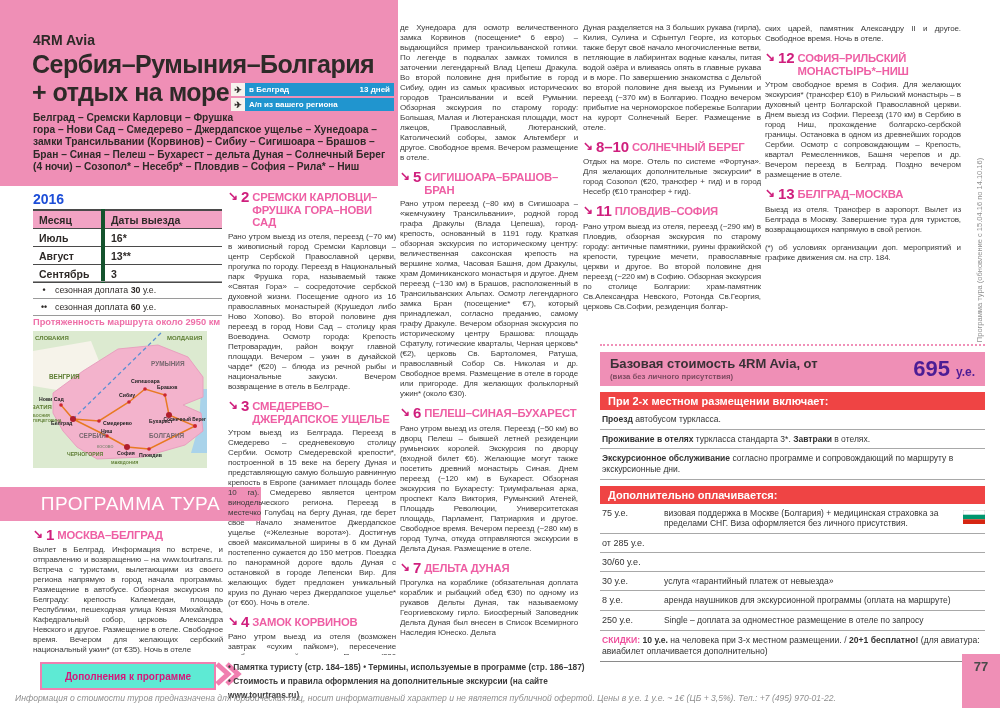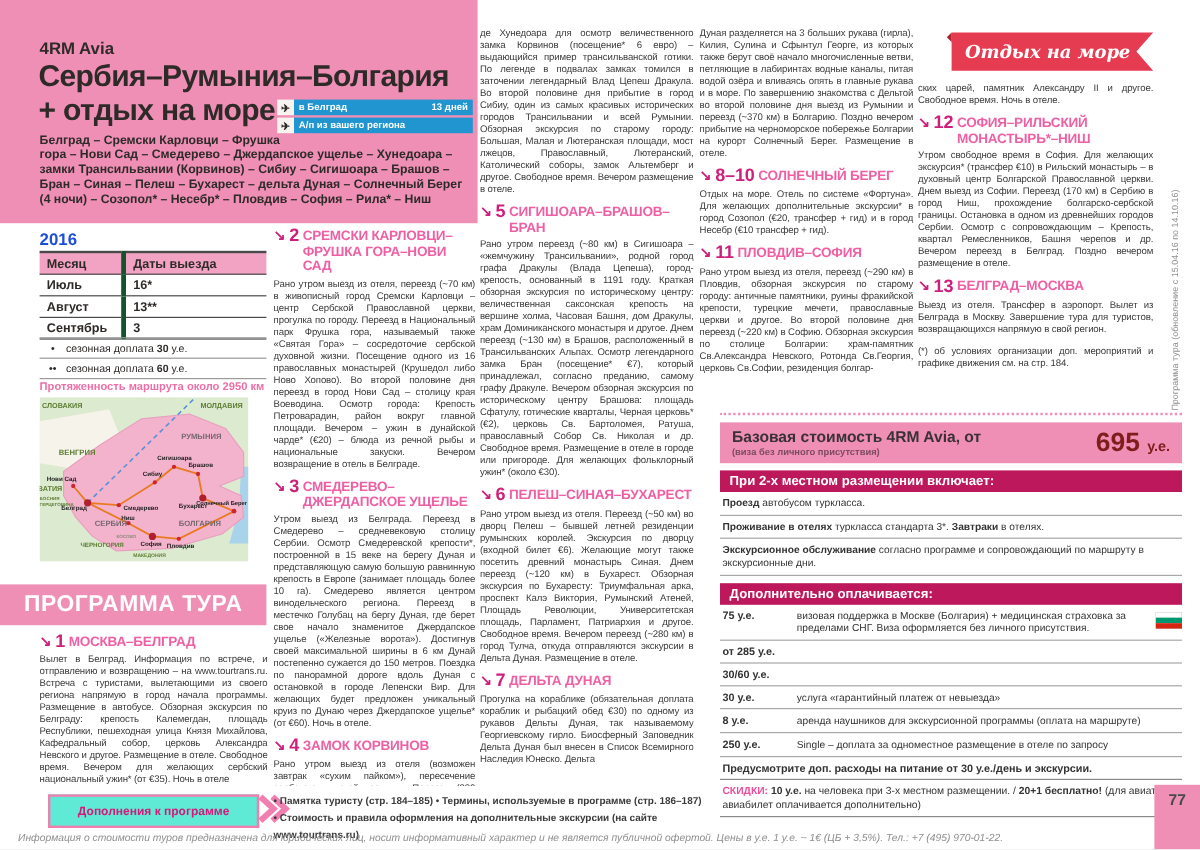--- a/index.html
+++ b/index.html
@@ -25,22 +25,22 @@
   .tbl th,.tbl td{border-bottom:1px solid #4a4a4a;padding:2px 6px;text-align:left;font-weight:bold;height:13px;}
   .tbl th{background:#f2a3c4;border-top:2px solid #4a4a4a;}
   .tbl .c1{width:56px;border-right:4px solid #14532d;}
   .notes{position:absolute;left:33px;top:281px;width:189px;font-size:8.8px;color:#2e2a28;}
   .note{display:flex;border-top:1px solid #9a9a9a;padding:3px 0;}
   .note:last-child{border-bottom:1px solid #9a9a9a;}
   .note-mark{width:22px;text-align:center;font-weight:bold;}
   .lennote{position:absolute;left:33px;top:317px;font-size:9.3px;font-weight:bold;color:#ee6fa8;}
   .mapbox{position:absolute;left:33px;top:331px;width:174px;height:137px;}
   
-  .progband{position:absolute;left:0;top:487px;width:222px;height:34px;background:#ef8fb6;
-            color:#fff;font-size:19px;font-weight:bold;display:flex;align-items:center;
+  .progband{position:absolute;left:0;top:487px;width:261px;height:34px;background:#ef8fb6;
+            color:#fff;font-size:19px;font-weight:normal;display:flex;align-items:center;
             justify-content:center;letter-spacing:0.5px;}
   .txtcol{position:absolute;font-size:8px;line-height:1.25;color:#3b3b3b;text-align:justify;
           letter-spacing:-0.1px;overflow:hidden;}
   .colA{left:33px;top:527px;width:190px;height:130px;}
   .col2{left:228px;top:189px;width:168px;height:466px;}
   .col3{left:400px;top:23px;width:178px;height:632px;}
   .col4{left:583px;top:23px;width:178px;height:322px;}
   .col5{left:765px;top:24px;width:196px;height:322px;}
   .day-head{display:flex;align-items:flex-start;gap:3px;margin:7px 0 3px;text-align:left;}
   .day-head.first{margin-top:1px;}
@@ -57,28 +57,28 @@
           border:2px solid #f07fb0;color:#d6177b;font-weight:bold;font-size:10px;
           display:flex;align-items:center;justify-content:center;cursor:pointer;}
   .addarrow{position:absolute;left:214px;top:660px;}
   
   .price{position:absolute;left:600px;top:344px;width:385px;}
   .dots{border-top:2px dotted #f090b8;margin-bottom:6px;}
   .baseband{height:34px;background:#ef8fb6;display:flex;justify-content:space-between;
             align-items:center;padding:0 10px;}
   .base-label{font-size:13px;font-weight:bold;color:#3a3136;line-height:1.15;}
   .base-sub{font-size:7.8px;font-weight:bold;color:#7c4a60;}
-  .base-price{font-size:22px;font-weight:bold;color:#7f1d1d;white-space:nowrap;}
+  .base-price{font-size:22px;font-weight:bold;color:#4c1d95;white-space:nowrap;}
   .base-cur{font-size:12px;}
-  .secband{height:18px;background:#be185d;color:#fff;font-weight:bold;font-size:11px;
+  .secband{height:18px;background:#ef4444;color:#fff;font-weight:bold;font-size:11px;
            display:flex;align-items:center;padding:0 8px;margin-top:6px;}
   .inc-item{padding:4px 2px;border-bottom:1px solid #a8a8a8;font-size:8.5px;color:#333;line-height:1.25;}
   .b{font-weight:bold;}
   .ext-row{display:flex;border-bottom:1px solid #a8a8a8;padding:4px 0;font-size:8.5px;color:#333;}
-  .ext-price{width:62px;font-weight:bold;font-size:9px;flex-shrink:0;padding-left:2px;}
+  .ext-price{width:62px;font-weight:normal;font-size:9px;flex-shrink:0;padding-left:2px;}
   .ext-desc{flex:1;line-height:1.25;white-space:pre-line;}
   .flag{margin-left:6px;align-self:center;flex-shrink:0;}
   .meals{padding:4px 2px;border-bottom:1px solid #8a8a8a;font-weight:bold;font-size:9px;color:#333;}
   .discounts{padding:4px 2px;border-bottom:1px solid #8a8a8a;font-size:8.6px;line-height:1.3;color:#333;}
   .disc-label{color:#ee4f9c;font-weight:bold;}
   
   .bullets{position:absolute;left:228px;top:660px;width:390px;font-size:8.3px;font-weight:bold;
            color:#3b3b3b;line-height:1.7;}
   .legal{position:absolute;left:15px;top:693px;width:880px;font-size:8.6px;font-style:italic;
          color:#8f8f8f;}
@@ -257,27 +257,20 @@
     <p class="day-text">Отдых на море. Отель по системе «Фортуна». Для желающих дополнительные экскурсии* в город Созопол (€20, трансфер + гид) и в город Несебр (€10 трансфер + гид).</p>
     <div class="day-head">
       <span class="day-arrow">↘</span>
       <span class="day-num">11</span>
       <span class="day-title">ПЛОВДИВ–СОФИЯ</span>
     </div>
     <p class="day-text">Рано утром выезд из отеля, переезд (~290 км) в Пловдив, обзорная экскурсия по старому городу: античные памятники, руины фракийской крепости, турецкие мечети, православные церкви и другое. Во второй половине дня переезд (~220 км) в Софию. Обзорная экскурсия по столице Болгарии: храм-памятник Св.Александра Невского, Ротонда Св.Георгия, церковь Св.Софии, резиденция болгар-</p>
   </div>
 
   <div class="txtcol col5">
-    <div class="ribbon">
-      <svg width="172" height="34" viewBox="0 0 172 34">
-        <polygon points="4,1 172,1 158,17 172,33 4,33" fill="#e63c52"></polygon>
-        <polygon points="4,1 0,5 4,9" fill="#a8222f"></polygon>
-        <text x="84" y="22" text-anchor="middle" font-size="15" font-style="italic" font-weight="bold" fill="#ffffff" font-family="DejaVu Serif, serif">Отдых на море</text>
-      </svg>
-    </div>
     <p class="day-text">ских царей, памятник Александру II и другое. Свободное время. Ночь в отеле.</p>
     <div class="day-head">
       <span class="day-arrow">↘</span>
       <span class="day-num">12</span>
       <span class="day-title">СОФИЯ–РИЛЬСКИЙ МОНАСТЫРЬ*–НИШ</span>
     </div>
     <p class="day-text">Утром свободное время в София. Для желающих экскурсия* (трансфер €10) в Рильский монастырь – в духовный центр Болгарской Православной церкви. Днем выезд из Софии. Переезд (170 км) в Сербию в город Ниш, прохождение болгарско-сербской границы. Остановка в одном из древнейших городов Сербии. Осмотр с сопровождающим – Крепость, квартал Ремесленников, Башня черепов и др. Вечером переезд в Белград. Поздно вечером размещение в отеле.</p>
     <div class="day-head">
       <span class="day-arrow">↘</span>
       <span class="day-num">13</span>
@@ -331,21 +324,20 @@
       <div class="ext-desc">услуга «гарантийный платеж от невыезда»</div>
     </div>
     <div class="ext-row">
       <div class="ext-price">8 у.е.</div>
       <div class="ext-desc">аренда наушников для экскурсионной программы (оплата на маршруте)</div>
     </div>
     <div class="ext-row">
       <div class="ext-price">250 у.е.</div>
       <div class="ext-desc">Single – доплата за одноместное размещение в отеле по запросу</div>
     </div>
-    <div class="meals">Предусмотрите доп. расходы на питание от 30 у.е./день и экскурсии.</div>
     <div class="discounts">
       <span class="disc-label">СКИДКИ:</span><span class="b"> 10 у.е.</span><span> на человека при 3-х местном размещении. / </span><span class="b">20+1 бесплатно!</span><span> (для авиатура: авиабилет оплачивается дополнительно)</span>
     </div>
   </div>
 
   <div class="addbtn">Дополнения к программе</div>
   <div class="addarrow">
     <svg width="30" height="28" viewBox="0 0 30 28">
       <path d="M3 4 L14 14 L3 24" stroke="#f07fb0" stroke-width="5" fill="none"></path>
       <path d="M13 4 L24 14 L13 24" stroke="#f07fb0" stroke-width="5" fill="none"></path>

